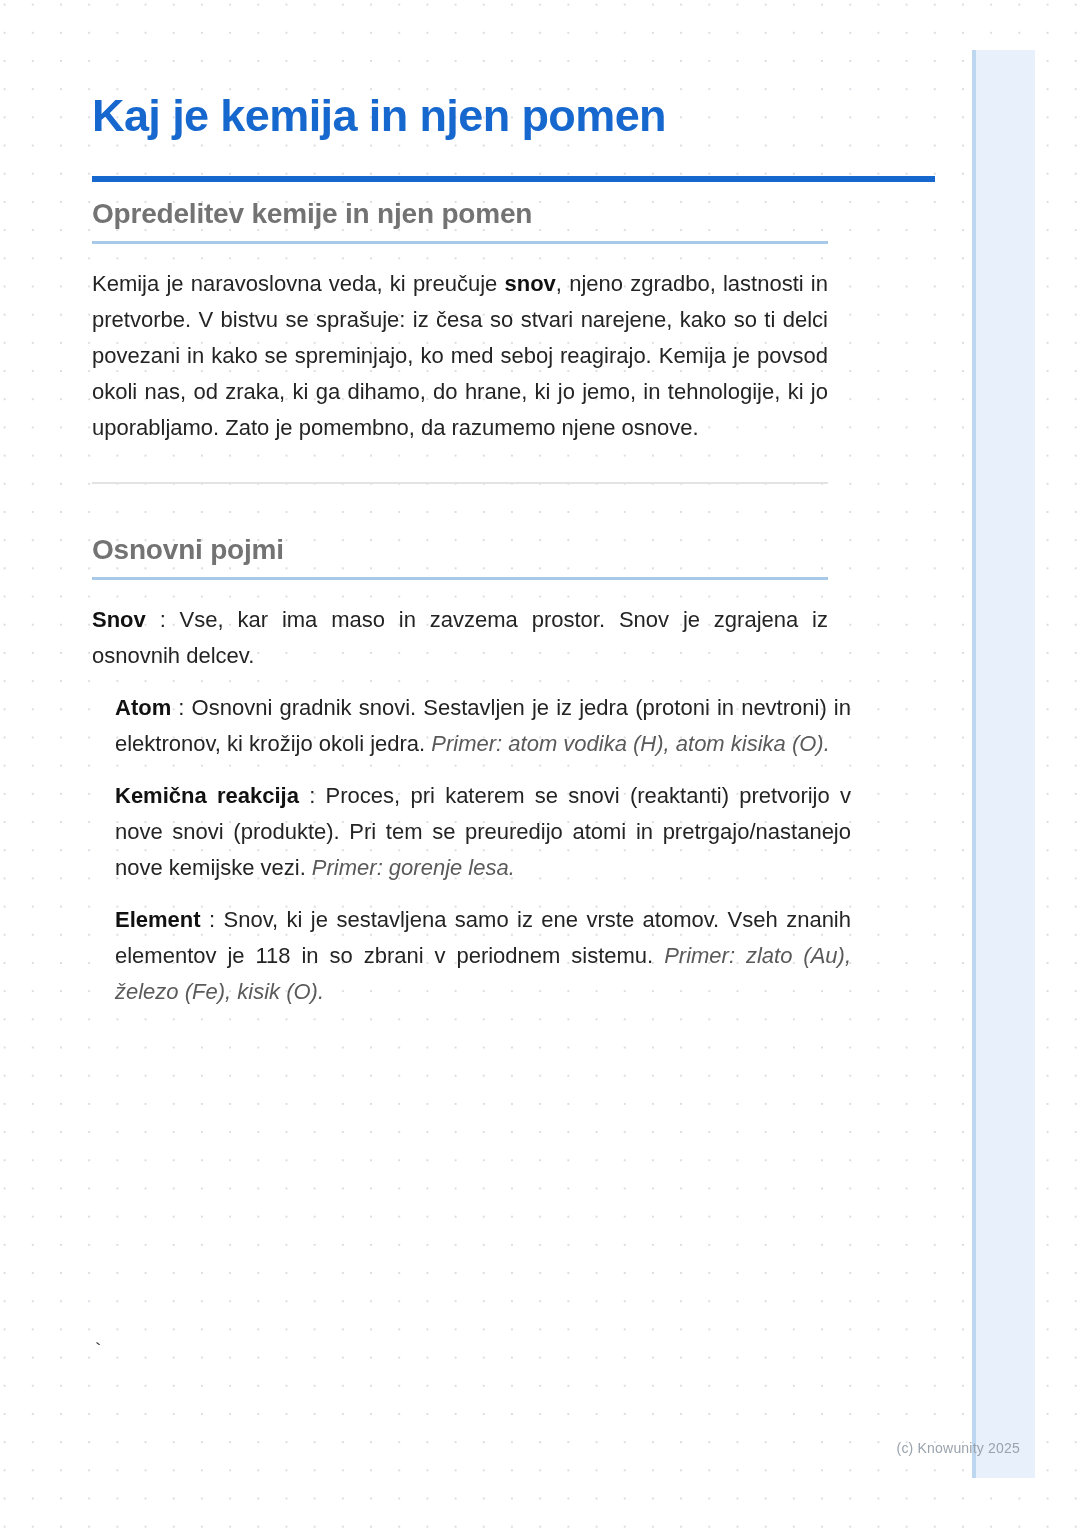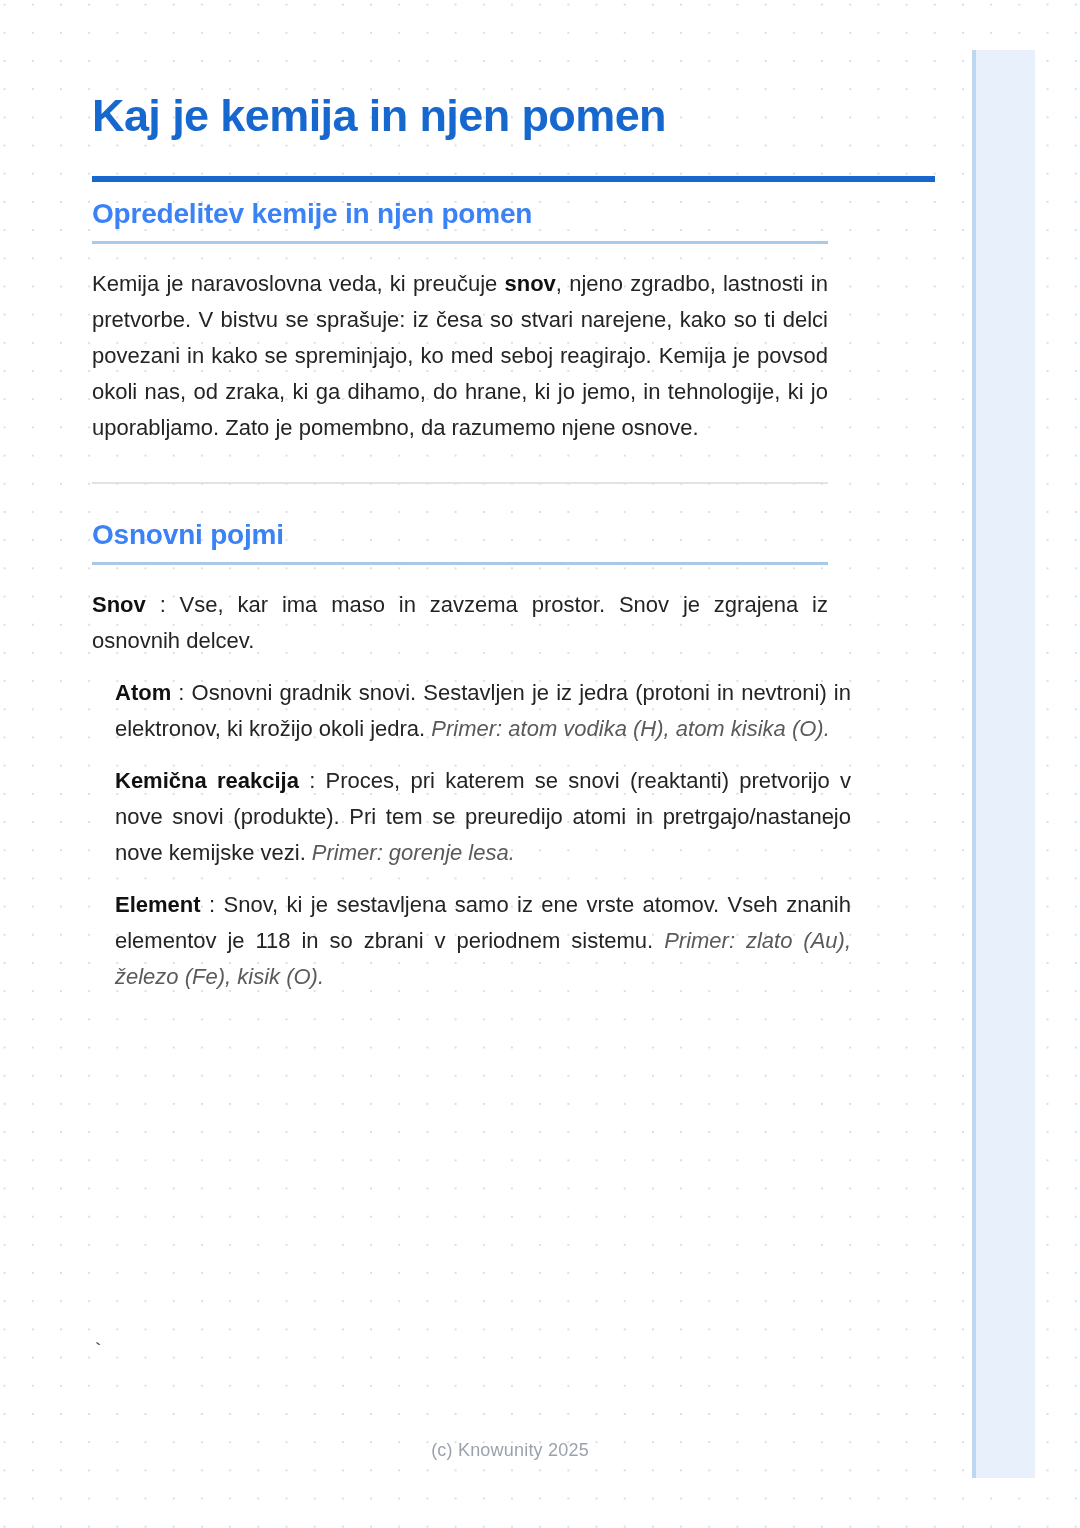--- a/index.html
+++ b/index.html
@@ -70,32 +70,32 @@
     width: 843px;
     height: 6px;
     background: #1668ce;
   }
 
   
   .h2 {
     margin: 0;
     font-size: 28px;
     font-weight: bold;
-    color: #3b82f6;
+    color: #737373;
     letter-spacing: -0.2px;
   }
   .h2-rule {
     width: 736px;
     height: 3px;
     background: #a9c9e8;
     margin-top: 11px;
   }
 
   .section-1 { padding-top: 58px; }
-  .section-2 { padding-top: 35px; }
+  .section-2 { padding-top: 50px; }
 
   
   p.body {
     margin: 0;
     padding-top: 22px;
     width: 736px;
     font-size: 22px;
     line-height: 36px;
     color: #242424;
     text-align: justify;
@@ -138,22 +138,22 @@
     color: #3a3a3a;
     font-family: "Liberation Mono", monospace;
   }
 
   
   .footer {
     position: absolute;
     left: 0;
     top: 1440px;
     width: 1020px;
-    text-align: center;
-    font-size: 18px;
+    text-align: right;
+    font-size: 14px;
     color: #9aa3ad;
     letter-spacing: 0.2px;
   }
 </style>
 </head>
 <body>
 
 <div class="page">
 
   <div class="grid-layer"></div>

